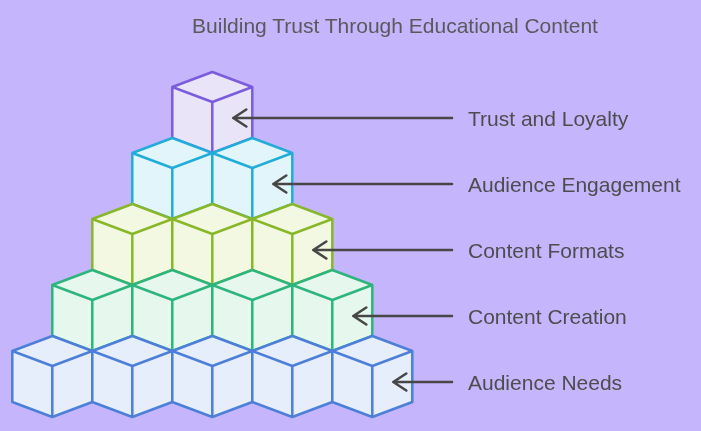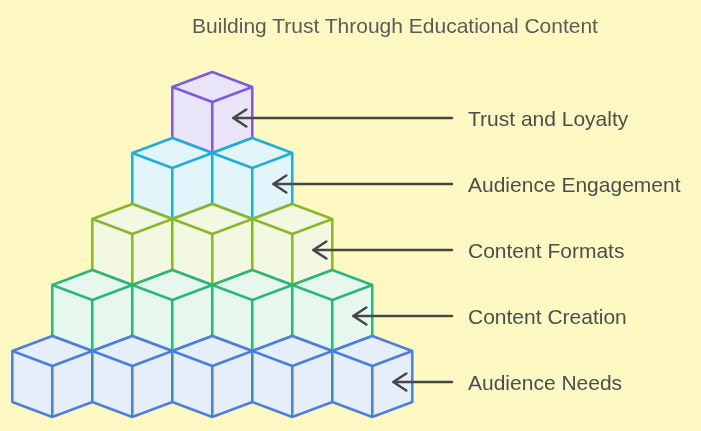--- a/index.html
+++ b/index.html
@@ -10,21 +10,21 @@
     background: #ffffff;
     overflow: hidden;
     font-family: "Liberation Sans", sans-serif;
   }
   svg { display: block; }
   svg text { font-family: "Liberation Sans", sans-serif; }
 </style>
 </head>
 <body>
 
-<div class="stage" style="background: #fef9c3;">
+<div class="stage" style="background: #c4b5fd;">
   <svg width="701" height="431" viewBox="0 0 701 431">
     <text x="395" y="33" text-anchor="middle" font-size="21" fill="#5a5a5c">Building Trust Through Educational Content</text>
     <g id="cubes-layer">
         <g>
           <path d="M 212.3 72 L 252.3 87 L 252.3 138 L 212.3 153 L 172.3 138 L 172.3 87 Z" fill="#eae4f9" stroke="#7b5cdd" stroke-width="2.5" stroke-linejoin="round"></path>
           <path d="M 172.3 87 L 212.3 102 L 252.3 87 M 212.3 102 L 212.3 153" fill="none" stroke="#7b5cdd" stroke-width="2.5" stroke-linejoin="round"></path>
         </g>
         <g>
           <path d="M 172.3 138 L 212.3 153 L 212.3 204 L 172.3 219 L 132.3 204 L 132.3 153 Z" fill="#e2f5fb" stroke="#21acd9" stroke-width="2.5" stroke-linejoin="round"></path>
           <path d="M 132.3 153 L 172.3 168 L 212.3 153 M 172.3 168 L 172.3 219" fill="none" stroke="#21acd9" stroke-width="2.5" stroke-linejoin="round"></path>

